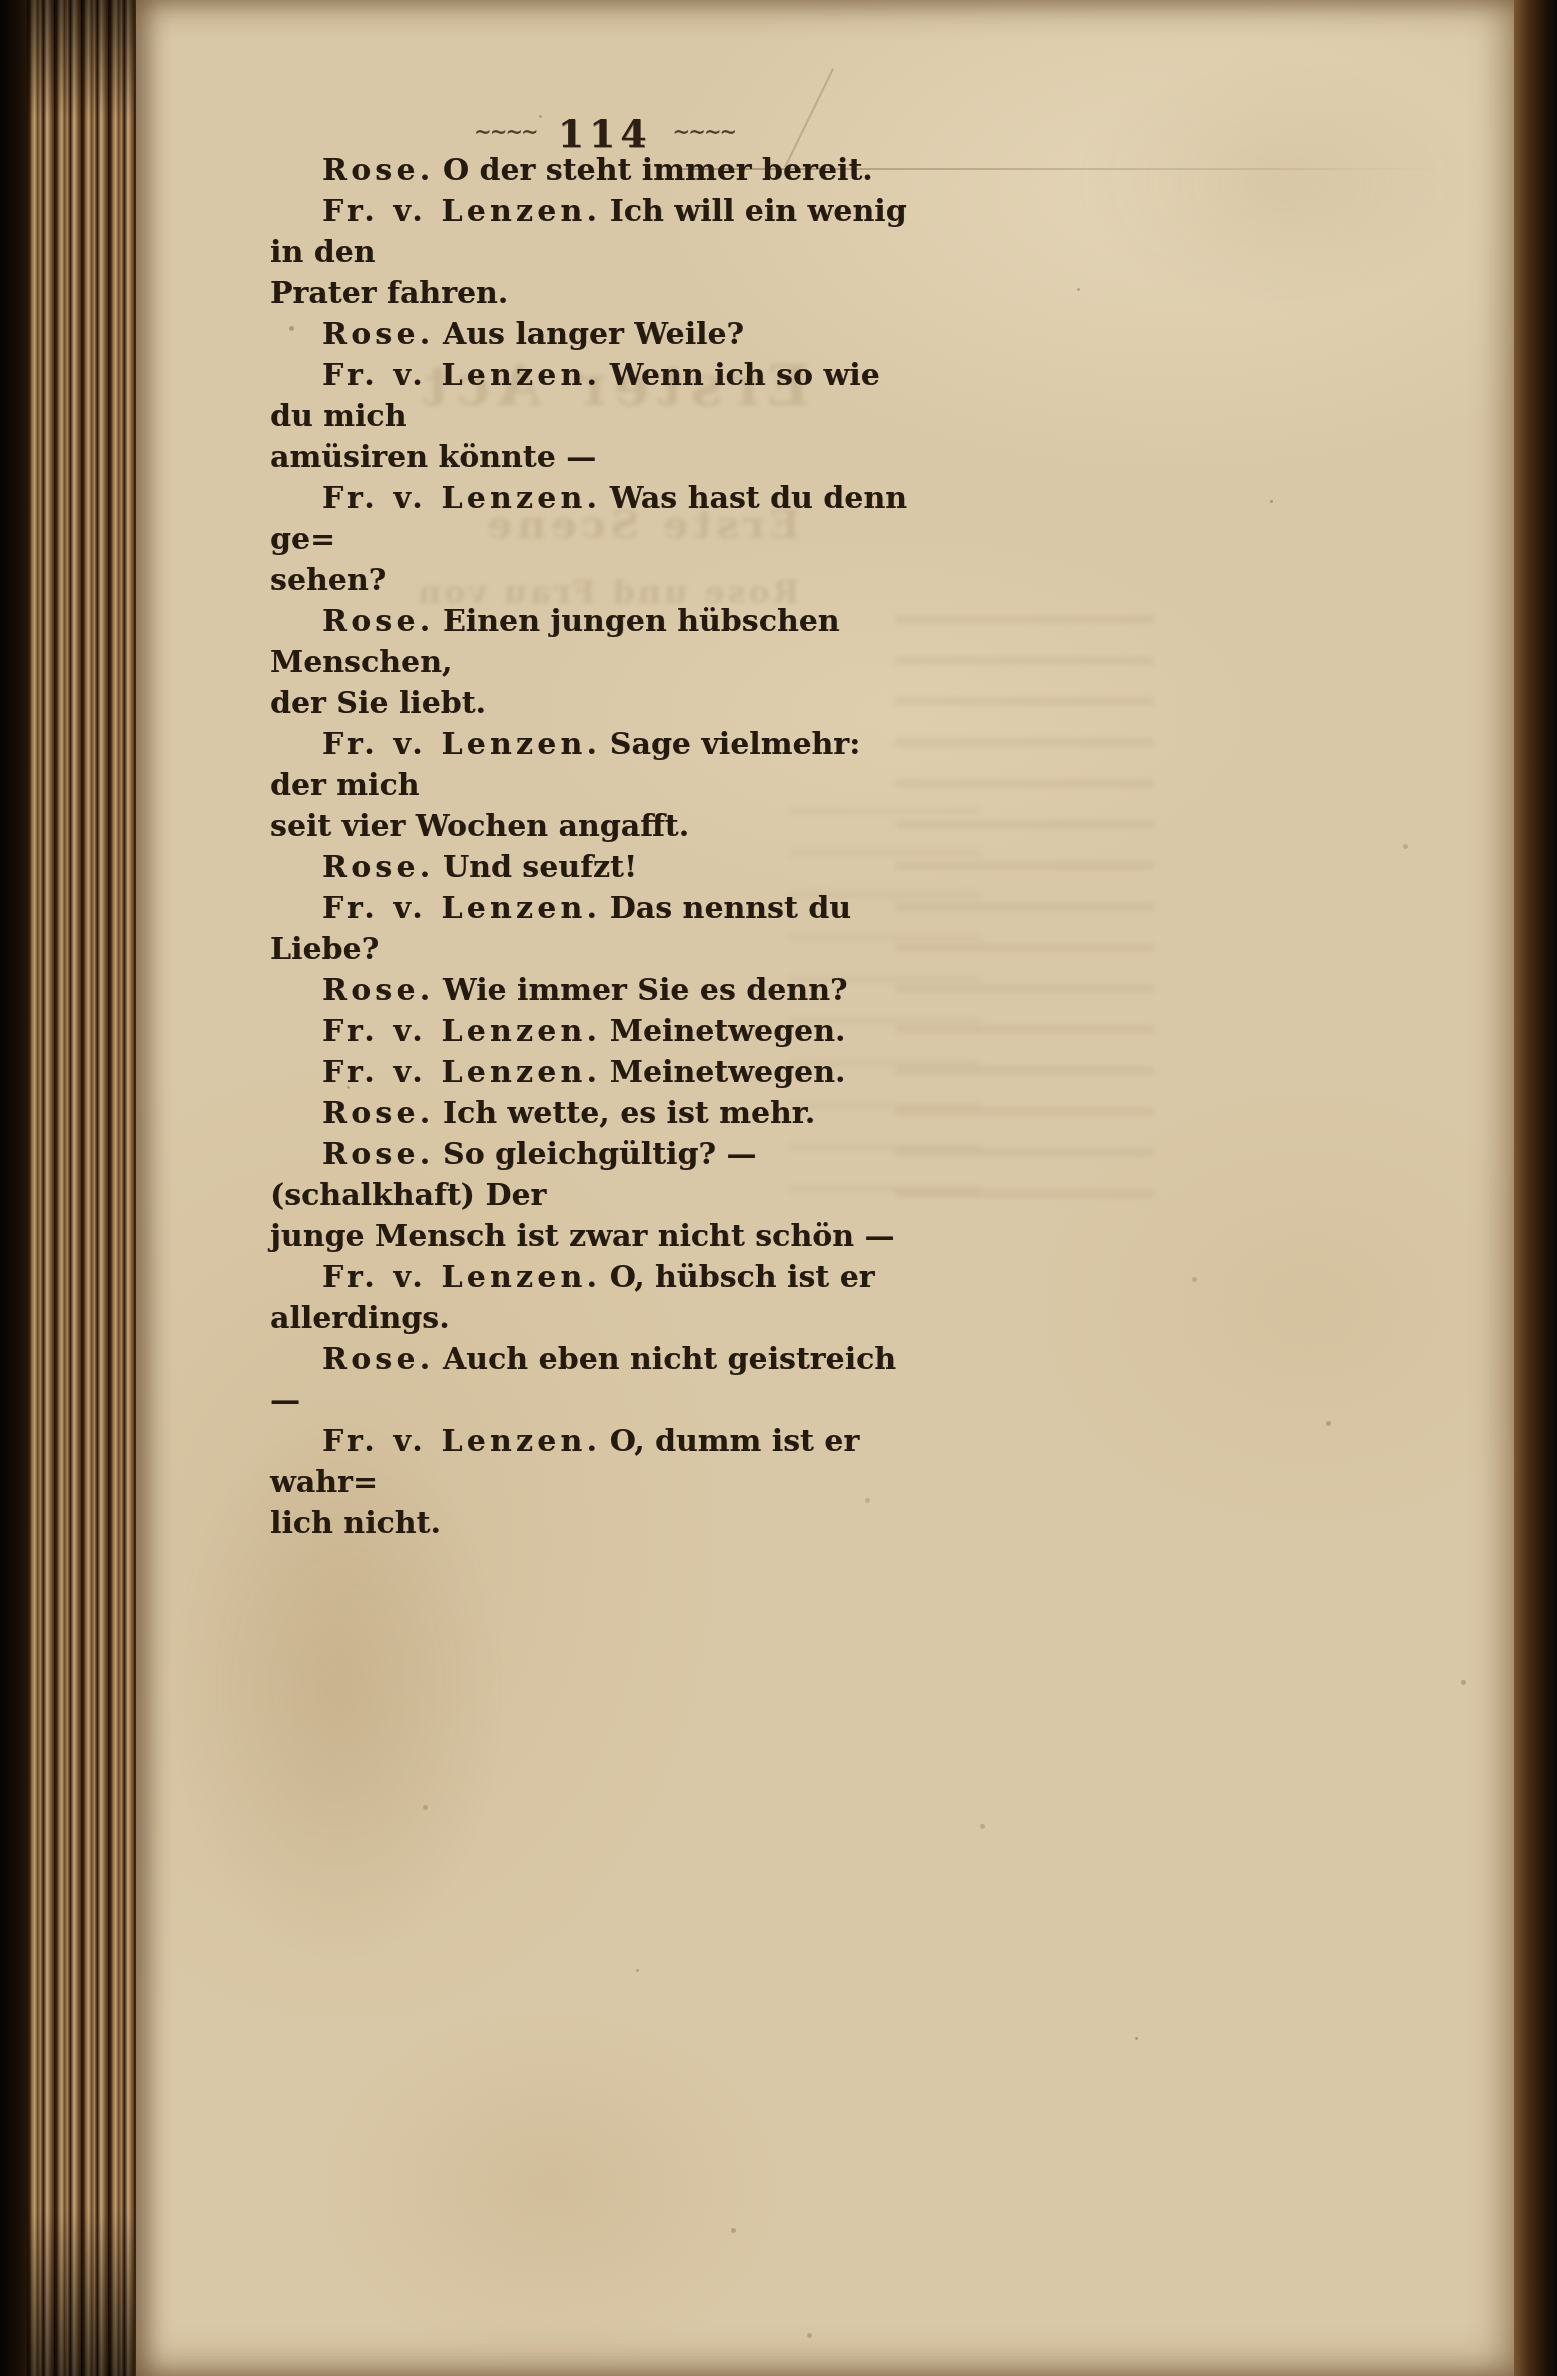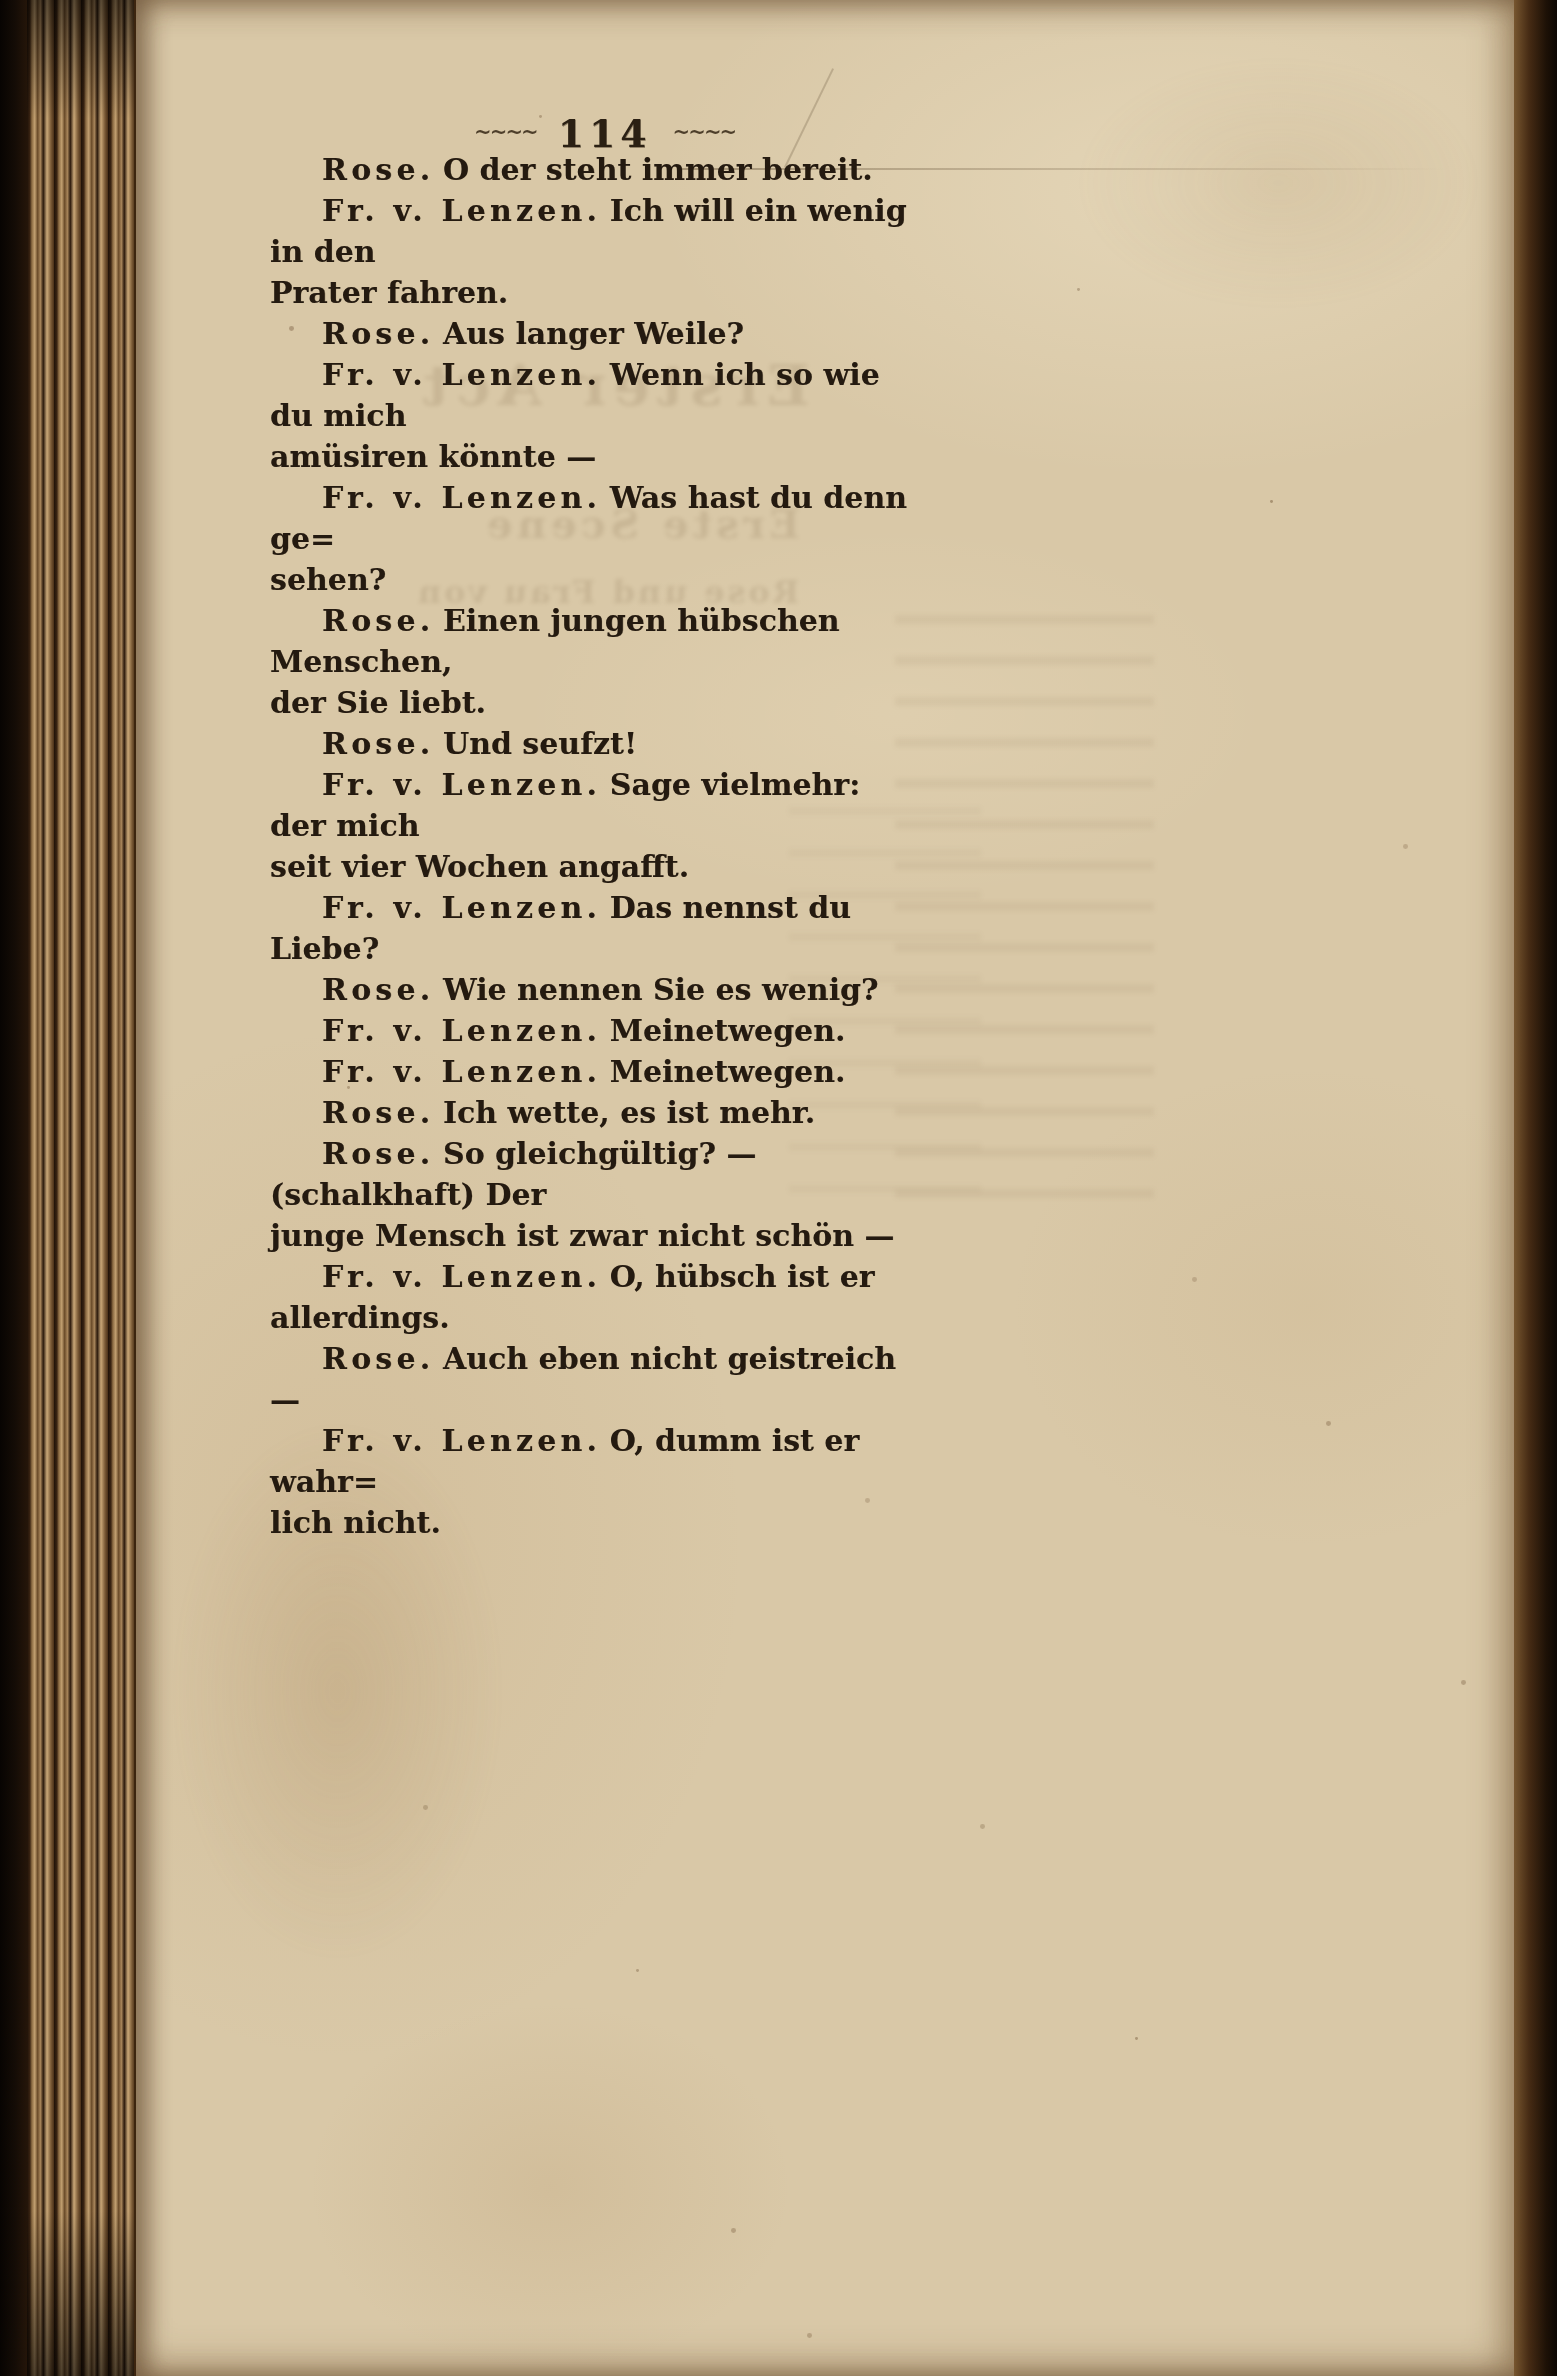--- a/index.html
+++ b/index.html
@@ -178,25 +178,25 @@
       <p class="line"><span class="speaker">Rose.</span><span class="utterance">O der steht immer bereit.</span></p>
       <p class="line"><span class="speaker">Fr. v. Lenzen.</span><span class="utterance">Ich will ein wenig in den
 Prater fahren.</span></p>
       <p class="line"><span class="speaker">Rose.</span><span class="utterance">Aus langer Weile?</span></p>
       <p class="line"><span class="speaker">Fr. v. Lenzen.</span><span class="utterance">Wenn ich so wie du mich
 amüsiren könnte —</span></p>
       <p class="line"><span class="speaker">Fr. v. Lenzen.</span><span class="utterance">Was hast du denn ge=
 sehen?</span></p>
       <p class="line"><span class="speaker">Rose.</span><span class="utterance">Einen jungen hübschen Menschen,
 der Sie liebt.</span></p>
-      <p class="line"><span class="speaker">Rose.</span><span class="utterance">Und seufzt!</span></p>
       <p class="line"><span class="speaker">Fr. v. Lenzen.</span><span class="utterance">Sage vielmehr: der mich
 seit vier Wochen angafft.</span></p>
+      <p class="line"><span class="speaker">Rose.</span><span class="utterance">Und seufzt!</span></p>
       <p class="line"><span class="speaker">Fr. v. Lenzen.</span><span class="utterance">Das nennst du Liebe?</span></p>
-      <p class="line"><span class="speaker">Rose.</span><span class="utterance">Wie nennen Sie es wenig?</span></p>
+      <p class="line"><span class="speaker">Rose.</span><span class="utterance">Wie immer Sie es denn?</span></p>
       <p class="line"><span class="speaker">Fr. v. Lenzen.</span><span class="utterance">Meinetwegen.</span></p>
       <p class="line"><span class="speaker">Fr. v. Lenzen.</span><span class="utterance">Meinetwegen.</span></p>
       <p class="line"><span class="speaker">Rose.</span><span class="utterance">Ich wette, es ist mehr.</span></p>
       <p class="line"><span class="speaker">Rose.</span><span class="utterance">So gleichgültig? — (schalkhaft) Der
 junge Mensch ist zwar nicht schön —</span></p>
       <p class="line"><span class="speaker">Fr. v. Lenzen.</span><span class="utterance">O, hübsch ist er allerdings.</span></p>
       <p class="line"><span class="speaker">Rose.</span><span class="utterance">Auch eben nicht geistreich —</span></p>
       <p class="line"><span class="speaker">Fr. v. Lenzen.</span><span class="utterance">O, dumm ist er wahr=
 lich nicht.</span></p>
     </main>

